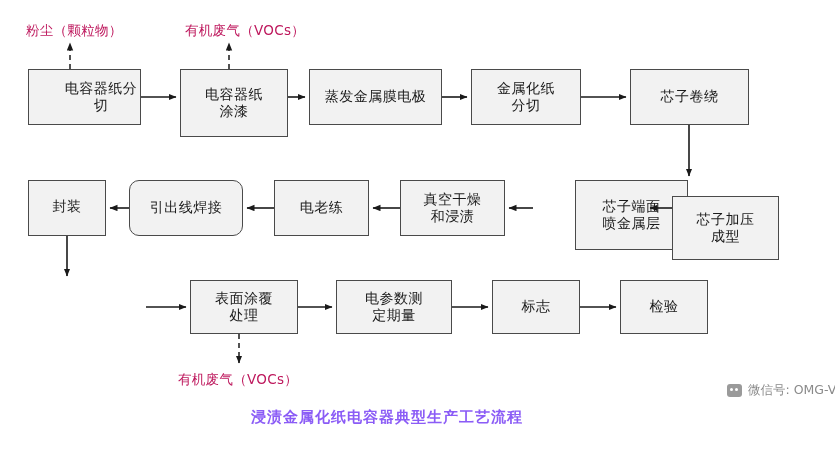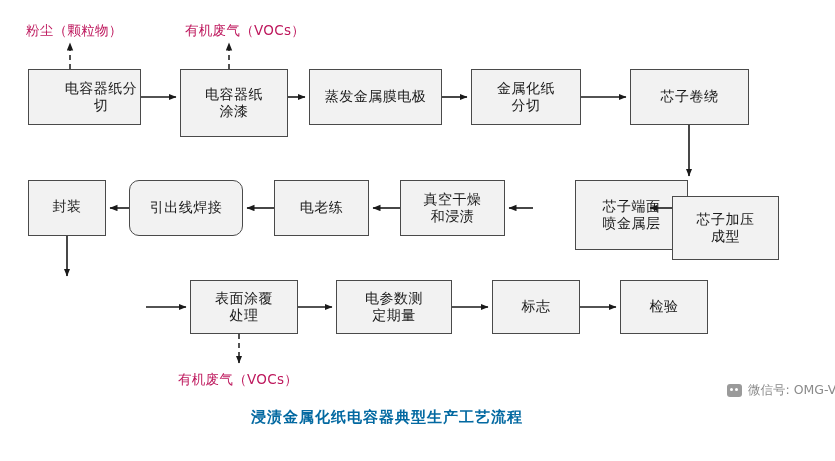--- a/index.html
+++ b/index.html
@@ -34,21 +34,21 @@
     position: absolute;
     font-size: 13.5px;
     color: #be185d;
     white-space: nowrap;
     letter-spacing: 0.3px;
   }
   .caption {
     position: absolute;
     font-size: 15px;
     font-weight: bold;
-    color: #0369a1;
+    color: #8b5cf6;
     white-space: nowrap;
     letter-spacing: 1px;
   }
   svg.arrows {
     position: absolute;
     left: 0;
     top: 0;
     width: 835px;
     height: 461px;
     pointer-events: none;

